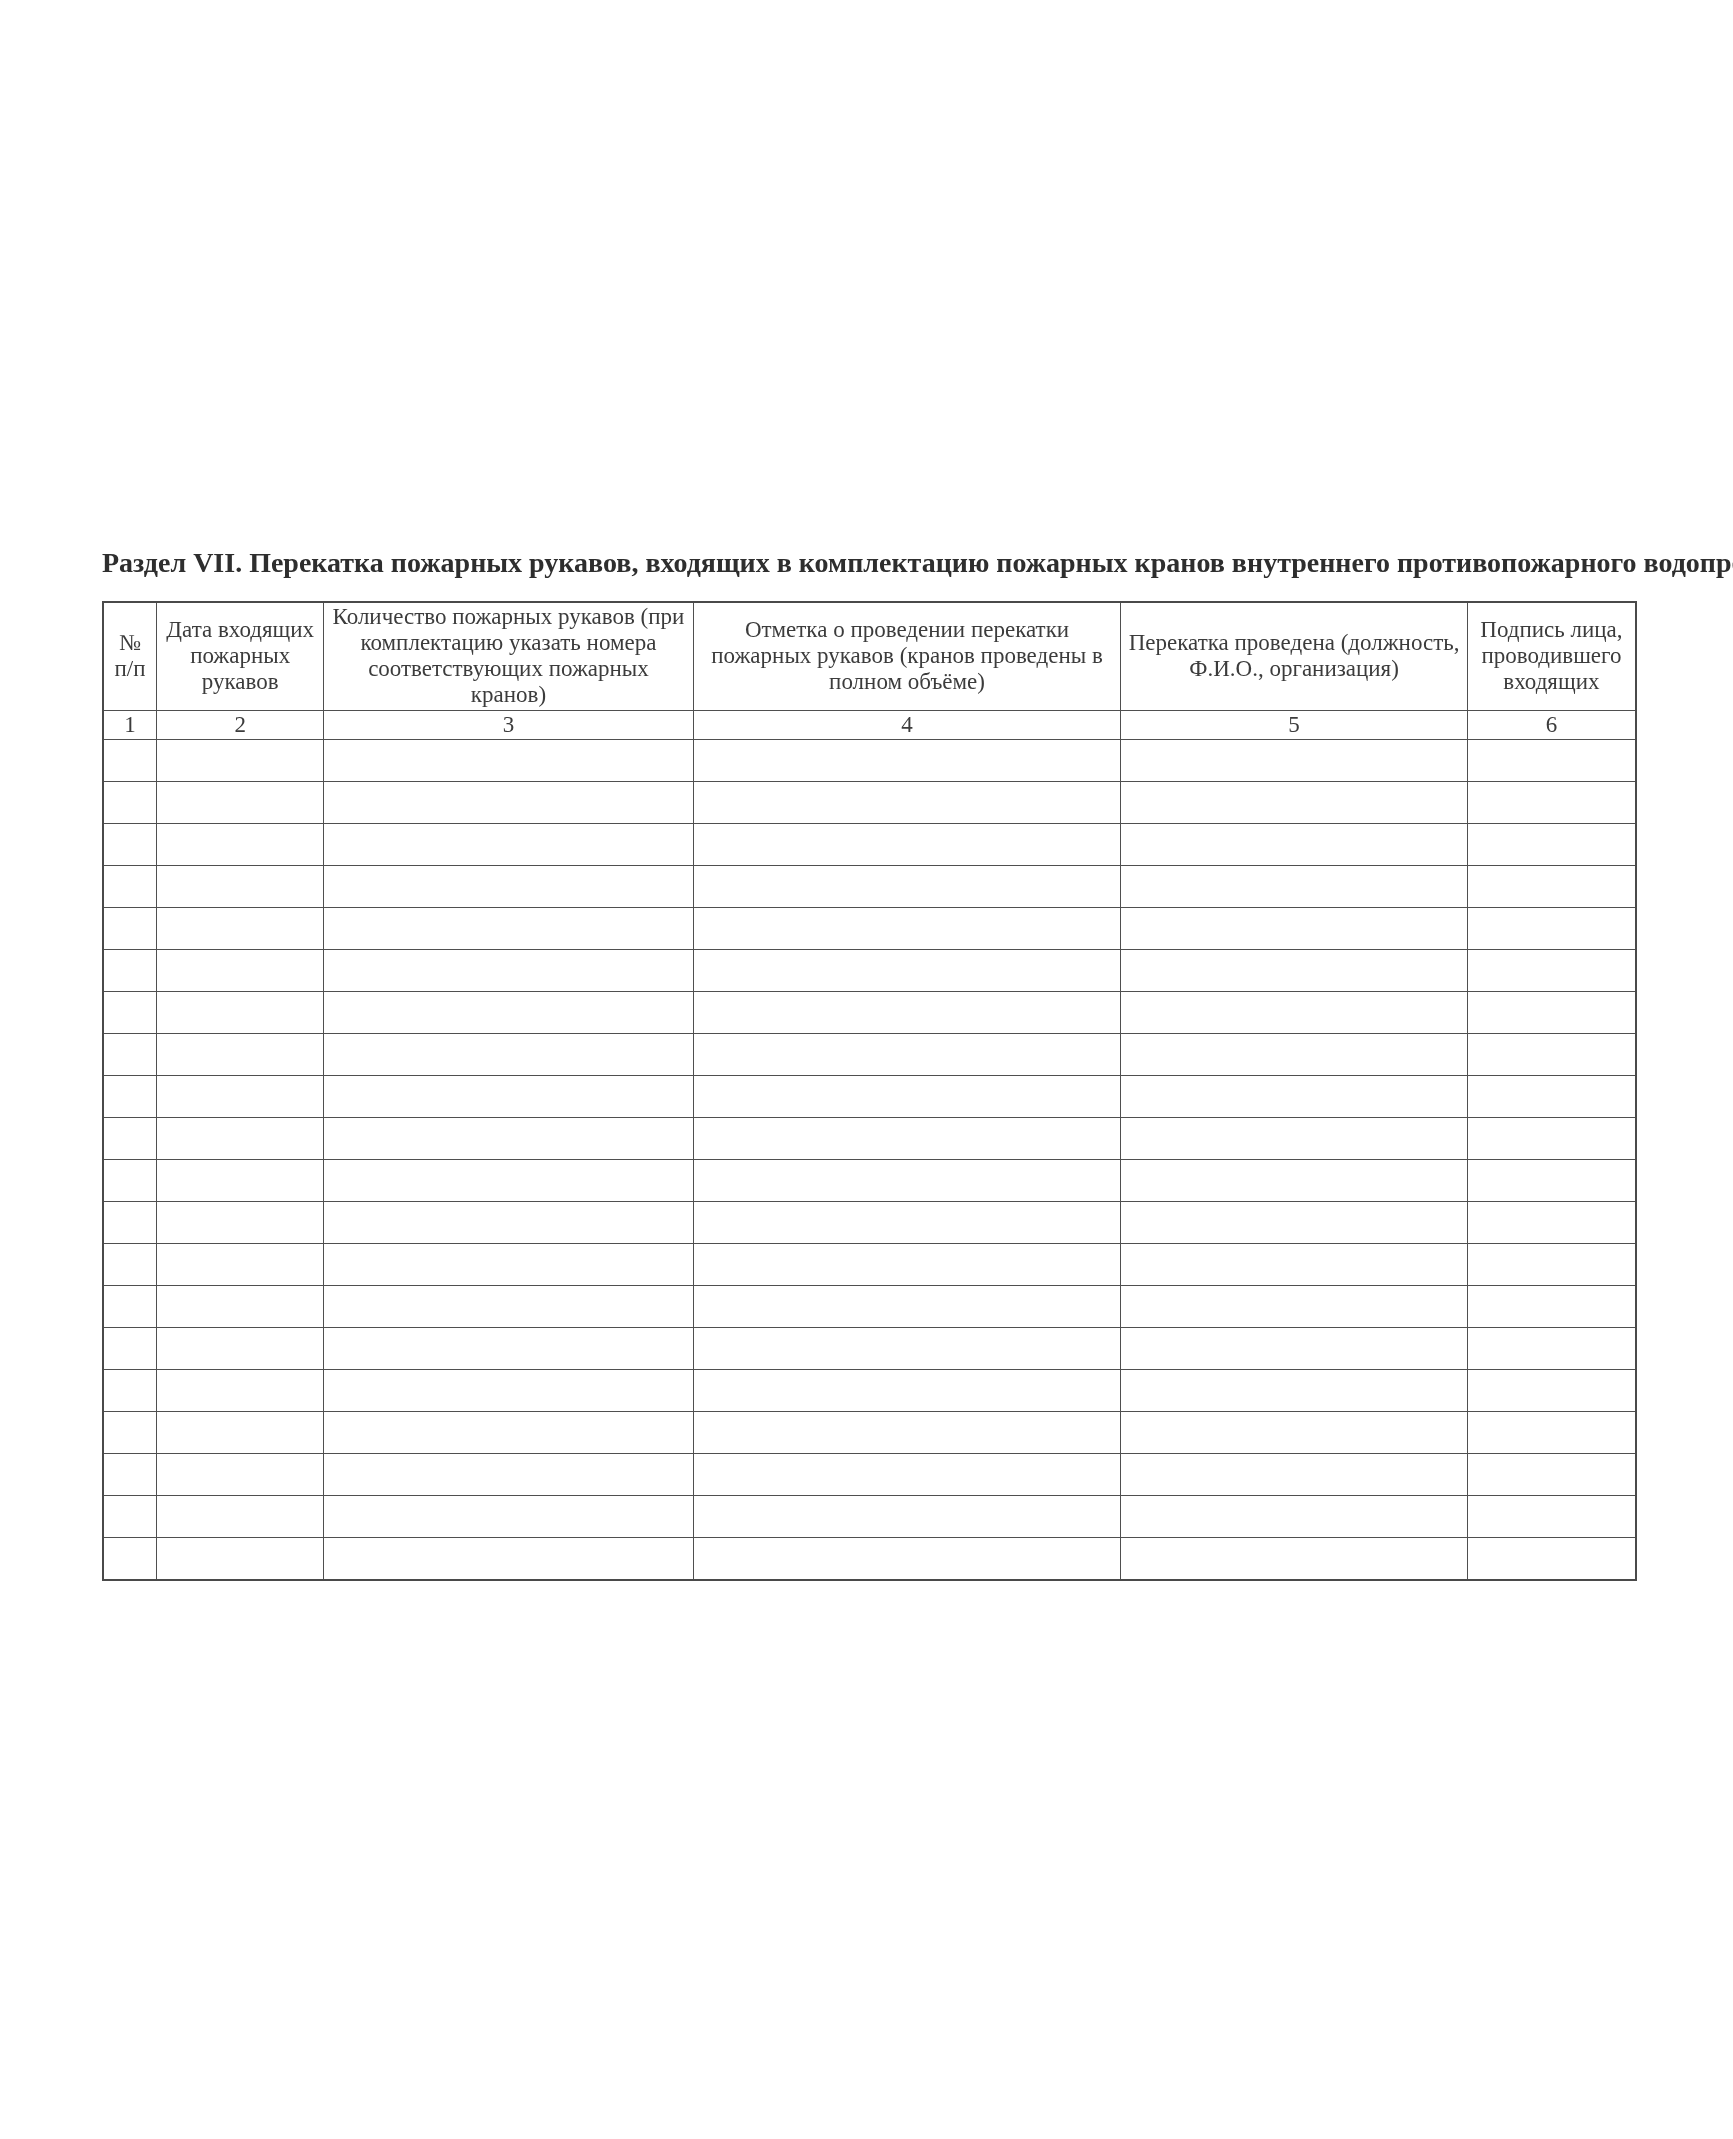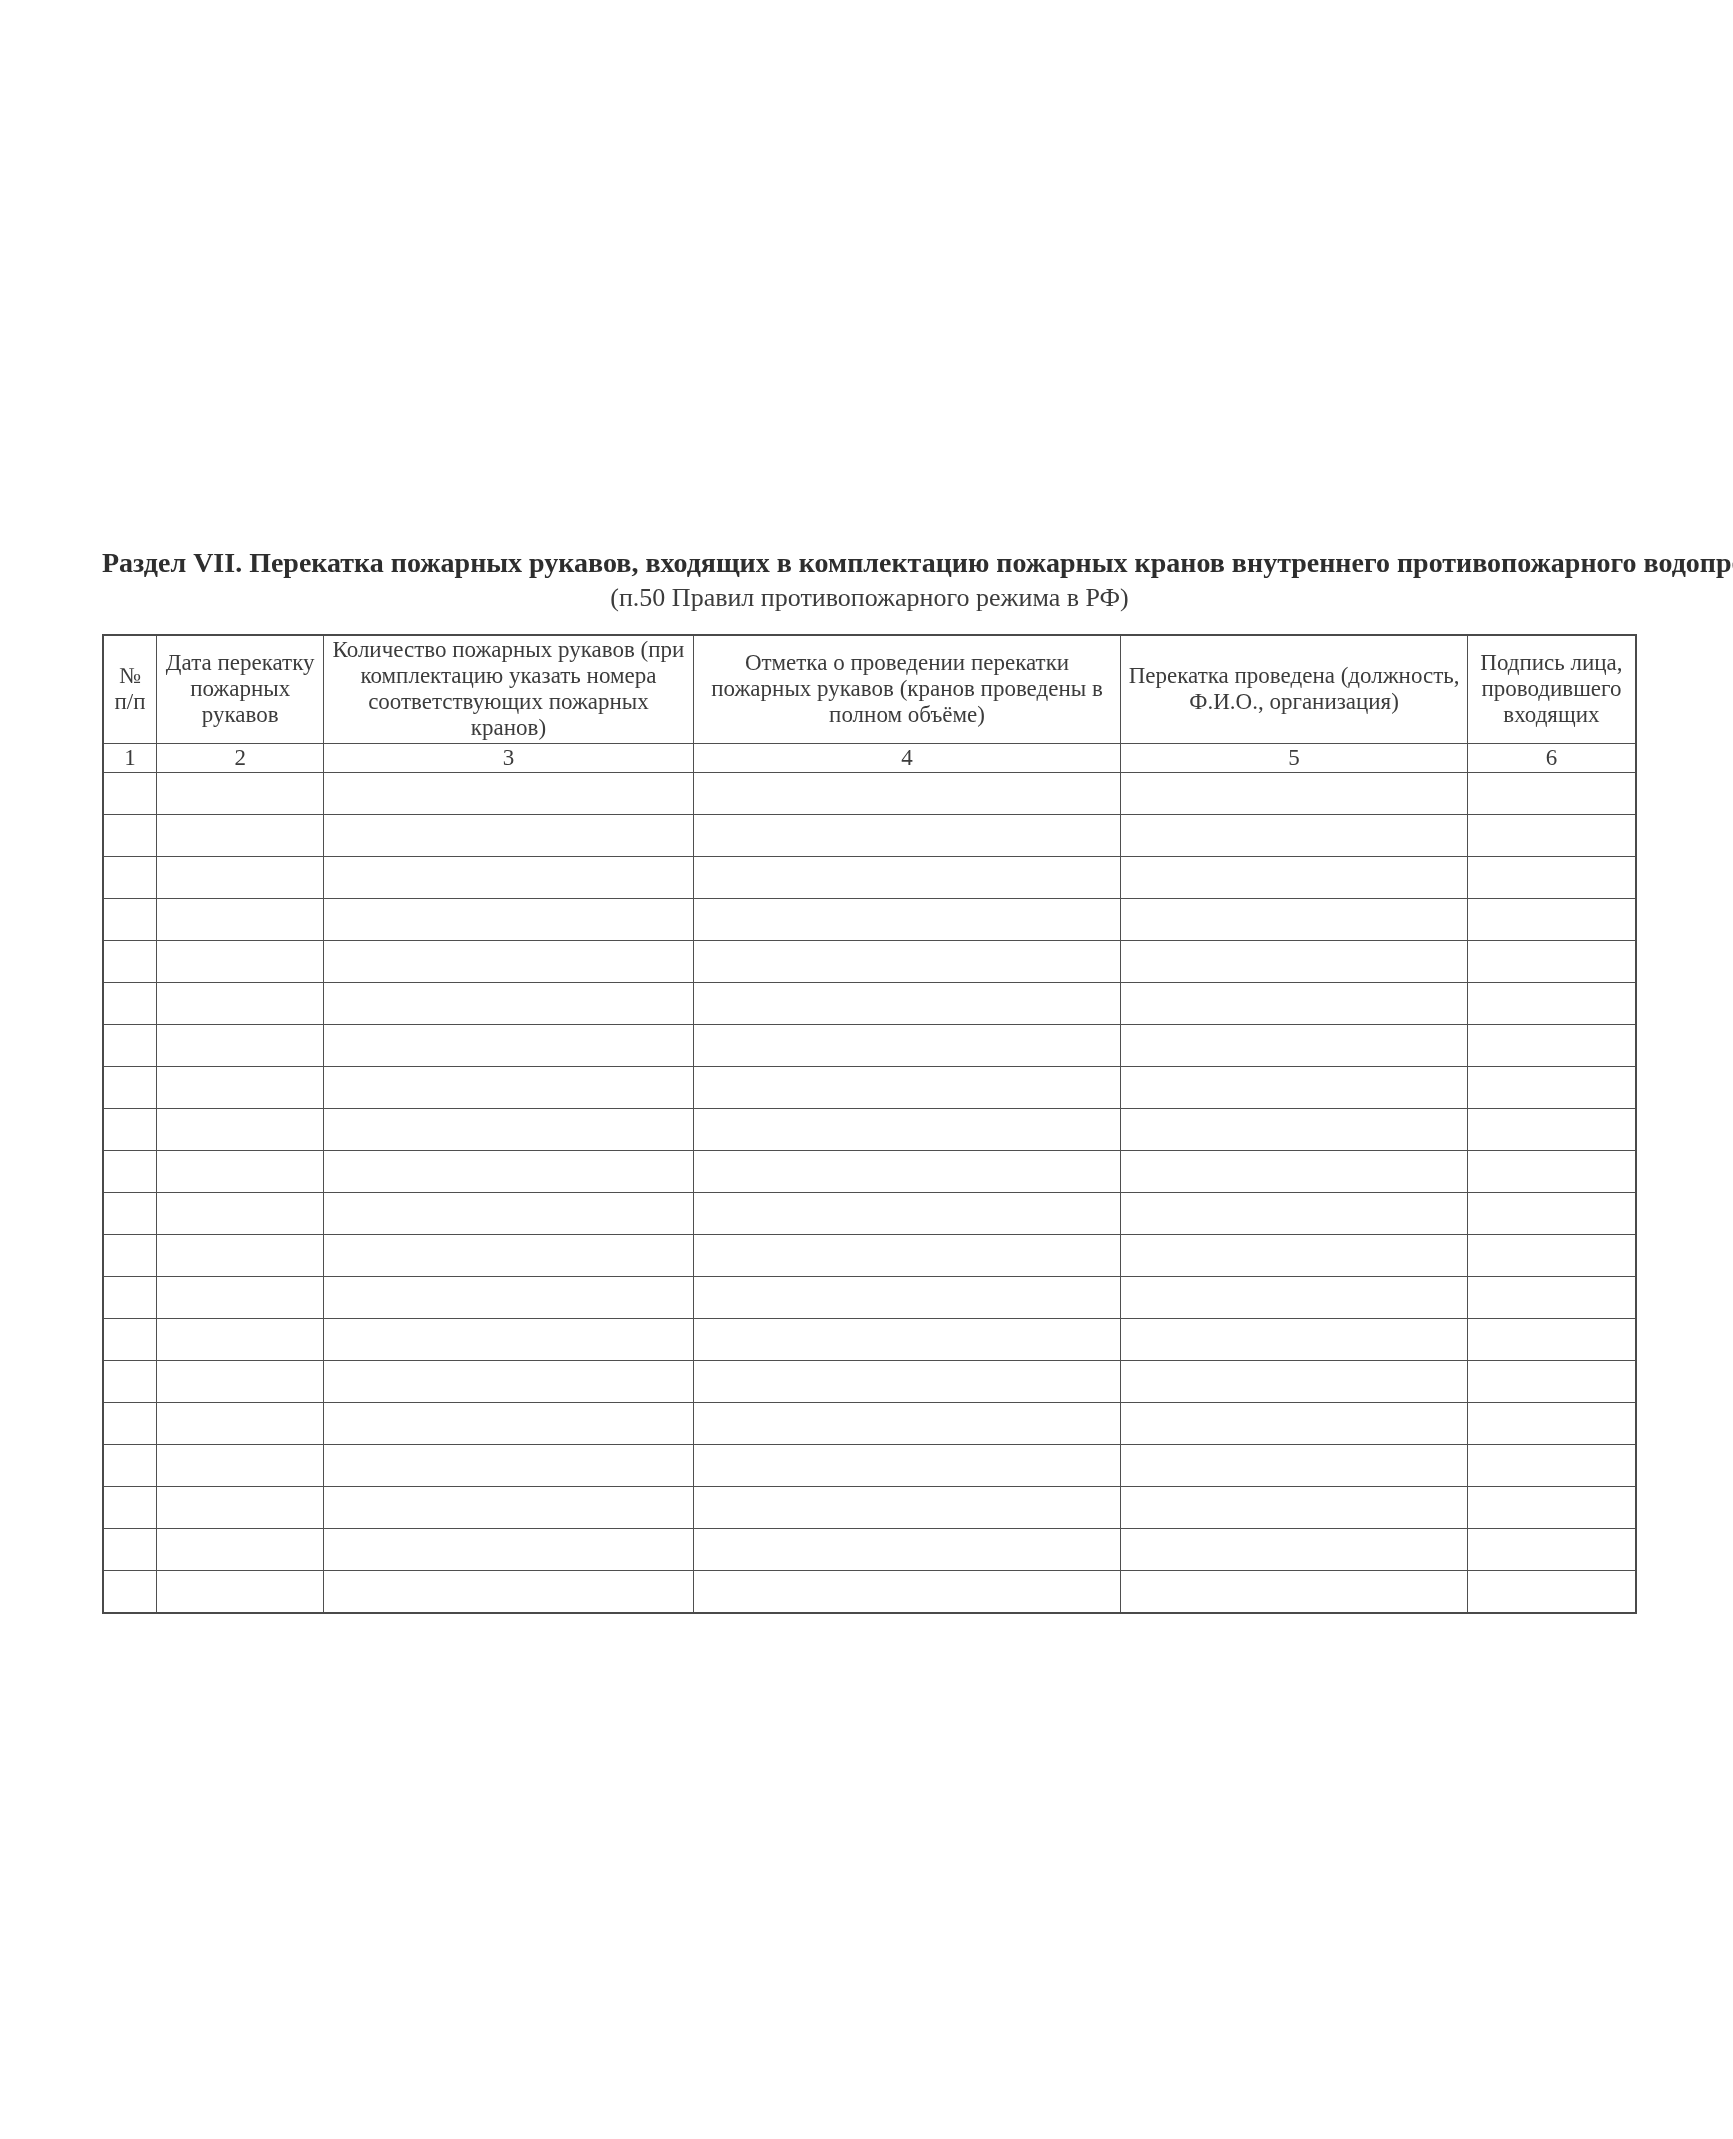--- a/index.html
+++ b/index.html
@@ -70,35 +70,34 @@
   }
 </style>
 </head>
 <body>
 
 <div class="page">
   <div class="content">
 
     <div class="doc-title">Раздел VII. Перекатка пожарных рукавов, входящих в комплектацию пожарных кранов внутреннего противопожарного водопровода.</div>
 
-    <div class="doc-subtitle">(п.50 Правил противопожарного режима в РФ)</div>
 
     <table class="log-table">
       <colgroup>
         <col style="width:3.5%">
         <col style="width:10.9%">
         <col style="width:24.1%">
         <col style="width:27.9%">
         <col style="width:22.6%">
         <col style="width:11.0%">
       </colgroup>
       <thead>
         <tr>
           <th>№ п/п</th>
-          <th>Дата перекатку пожарных рукавов</th>
+          <th>Дата входящих пожарных рукавов</th>
           <th>Количество пожарных рукавов (при комплектацию указать номера соответствующих пожарных кранов)</th>
           <th>Отметка о проведении перекатки пожарных рукавов (кранов проведены в полном объёме)</th>
           <th>Перекатка проведена (должность, Ф.И.О., организация)</th>
           <th>Подпись лица, проводившего входящих</th>
         </tr>
         <tr class="num-row">
           <td>1</td>
           <td>2</td>
           <td>3</td>
           <td>4</td>

